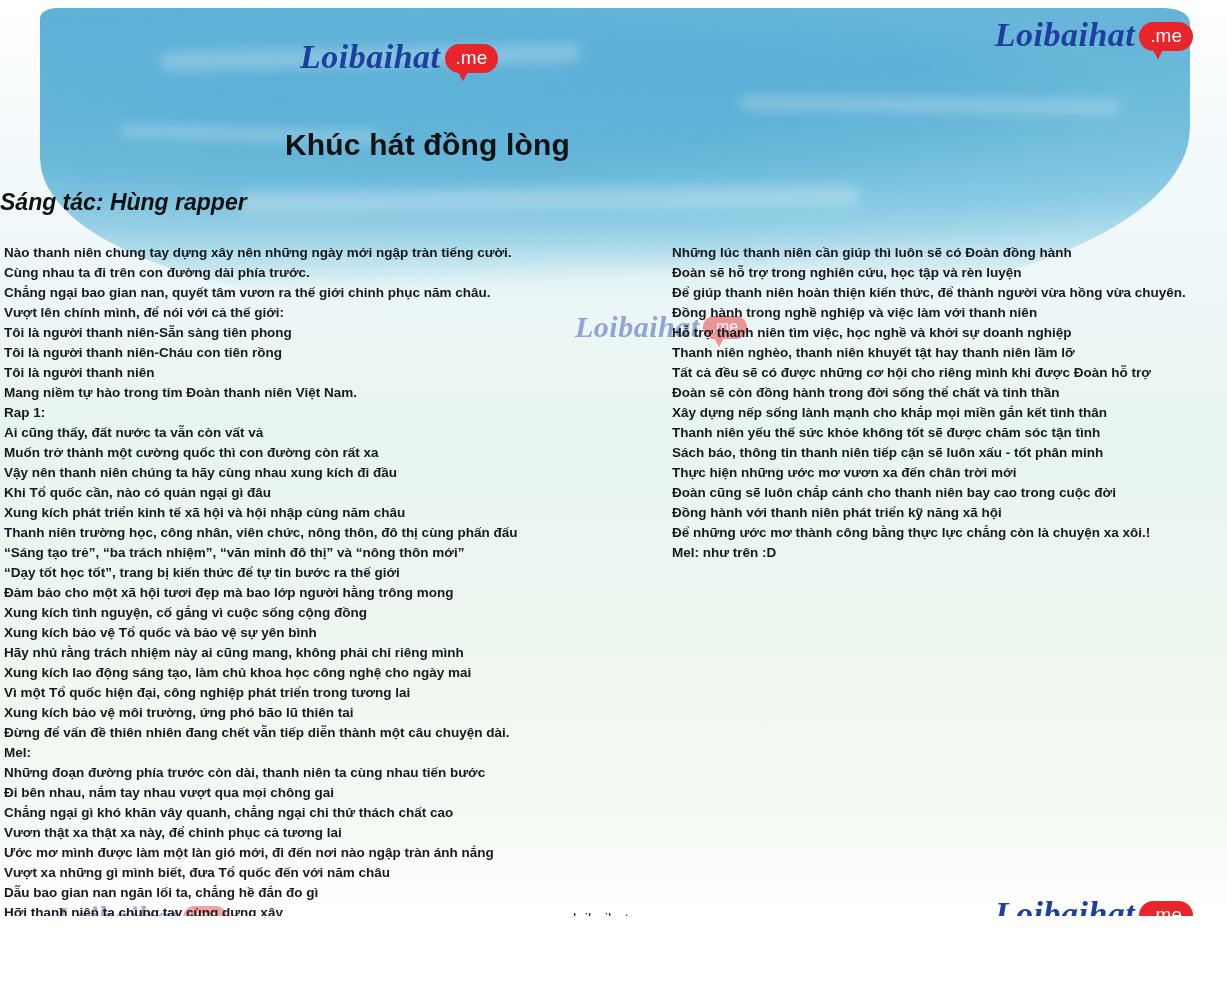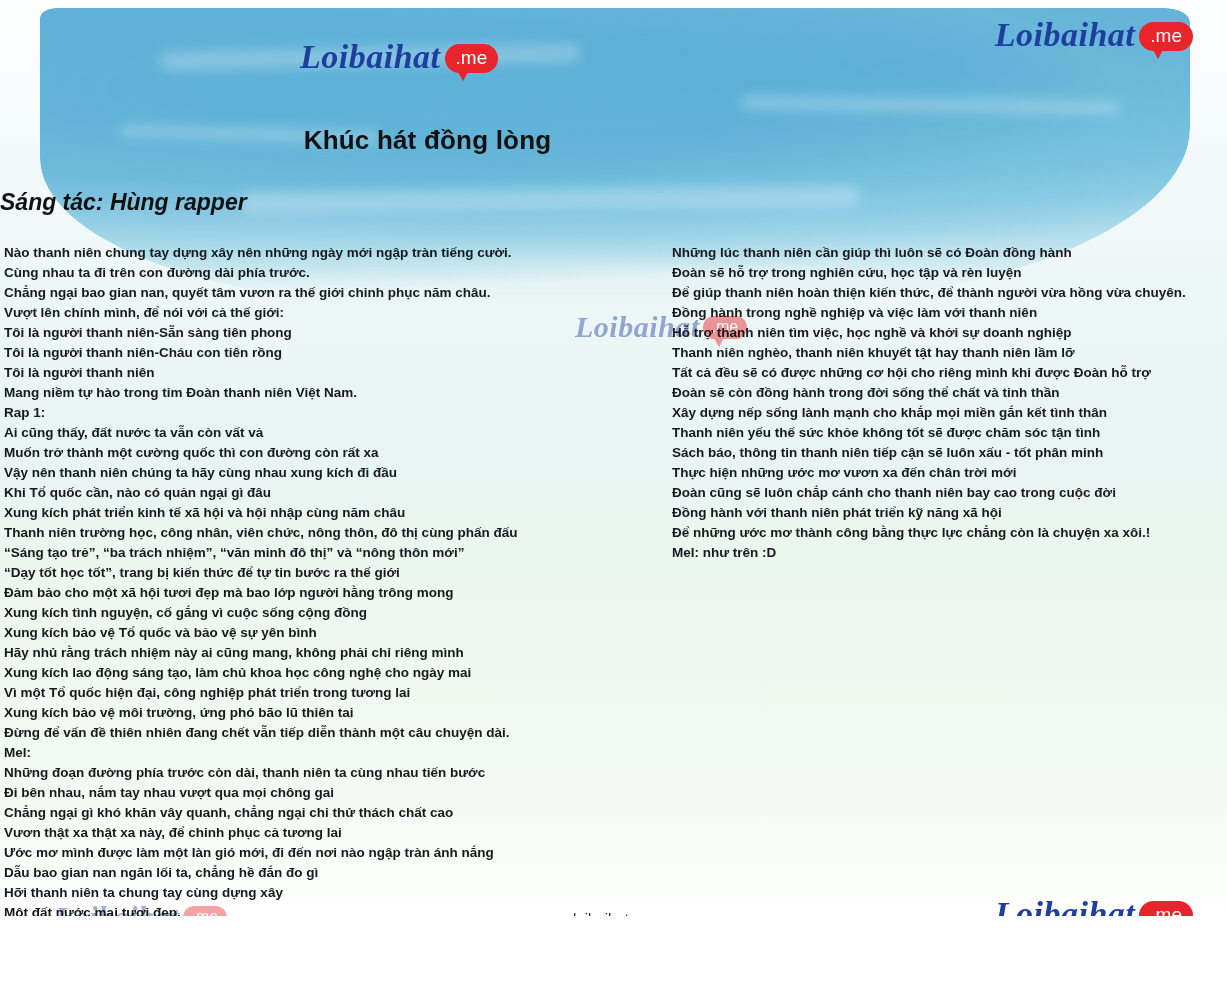--- a/index.html
+++ b/index.html
@@ -105,21 +105,21 @@
   .logo-br .logo-text { font-size: 34px; }
   .logo-br .logo-bubble { font-size: 19px; padding: 3px 11px 4px 11px; margin-left: 4px; margin-top: 6px; }
 
   
   .song-title {
     position: absolute;
     left: 0;
     top: 108px;
     width: 855px;
     text-align: center;
-    font-size: 26px;
+    font-size: 30px;
     font-weight: bold;
     color: #111111;
     letter-spacing: 0.2px;
   }
   .song-author {
     position: absolute;
     left: 0;
     top: 170px;
     width: 855px;
     text-align: left;
@@ -229,20 +229,21 @@
         <div class="line">Xung kích lao động sáng tạo, làm chủ khoa học công nghệ cho ngày mai</div>
         <div class="line">Vì một Tổ quốc hiện đại, công nghiệp phát triển trong tương lai</div>
         <div class="line">Xung kích bảo vệ môi trường, ứng phó bão lũ thiên tai</div>
         <div class="line">Đừng để vấn đề thiên nhiên đang chết vẫn tiếp diễn thành một câu chuyện dài.</div>
         <div class="line">Mel:</div>
         <div class="line">Những đoạn đường phía trước còn dài, thanh niên ta cùng nhau tiến bước</div>
         <div class="line">Đi bên nhau, nắm tay nhau vượt qua mọi chông gai</div>
         <div class="line">Chẳng ngại gì khó khăn vây quanh, chẳng ngại chi thử thách chất cao</div>
         <div class="line">Vươn thật xa thật xa này, để chinh phục cả tương lai</div>
         <div class="line">Ước mơ mình được làm một làn gió mới, đi đến nơi nào ngập tràn ánh nắng</div>
+        <div class="line">Vượt xa những gì mình biết, đưa Tổ quốc đến với năm châu</div>
         <div class="line">Dẫu bao gian nan ngăn lối ta, chẳng hề đắn đo gì</div>
         <div class="line">Hỡi thanh niên ta chung tay cùng dựng xây</div>
         <div class="line">Một đất nước mai tươi đẹp.</div>
         <div class="line">Rap 2:</div>
         <div class="line">Hãy nhớ, thanh niên sẽ không phải đơn độc lo toan gồng gánh</div>
       </div>
     <div class="col col-right">
         <div class="line">Những lúc thanh niên cần giúp thì luôn sẽ có Đoàn đồng hành</div>
         <div class="line">Đoàn sẽ hỗ trợ trong nghiên cứu, học tập và rèn luyện</div>
         <div class="line">Để giúp thanh niên hoàn thiện kiến thức, để thành người vừa hồng vừa chuyên.</div>

